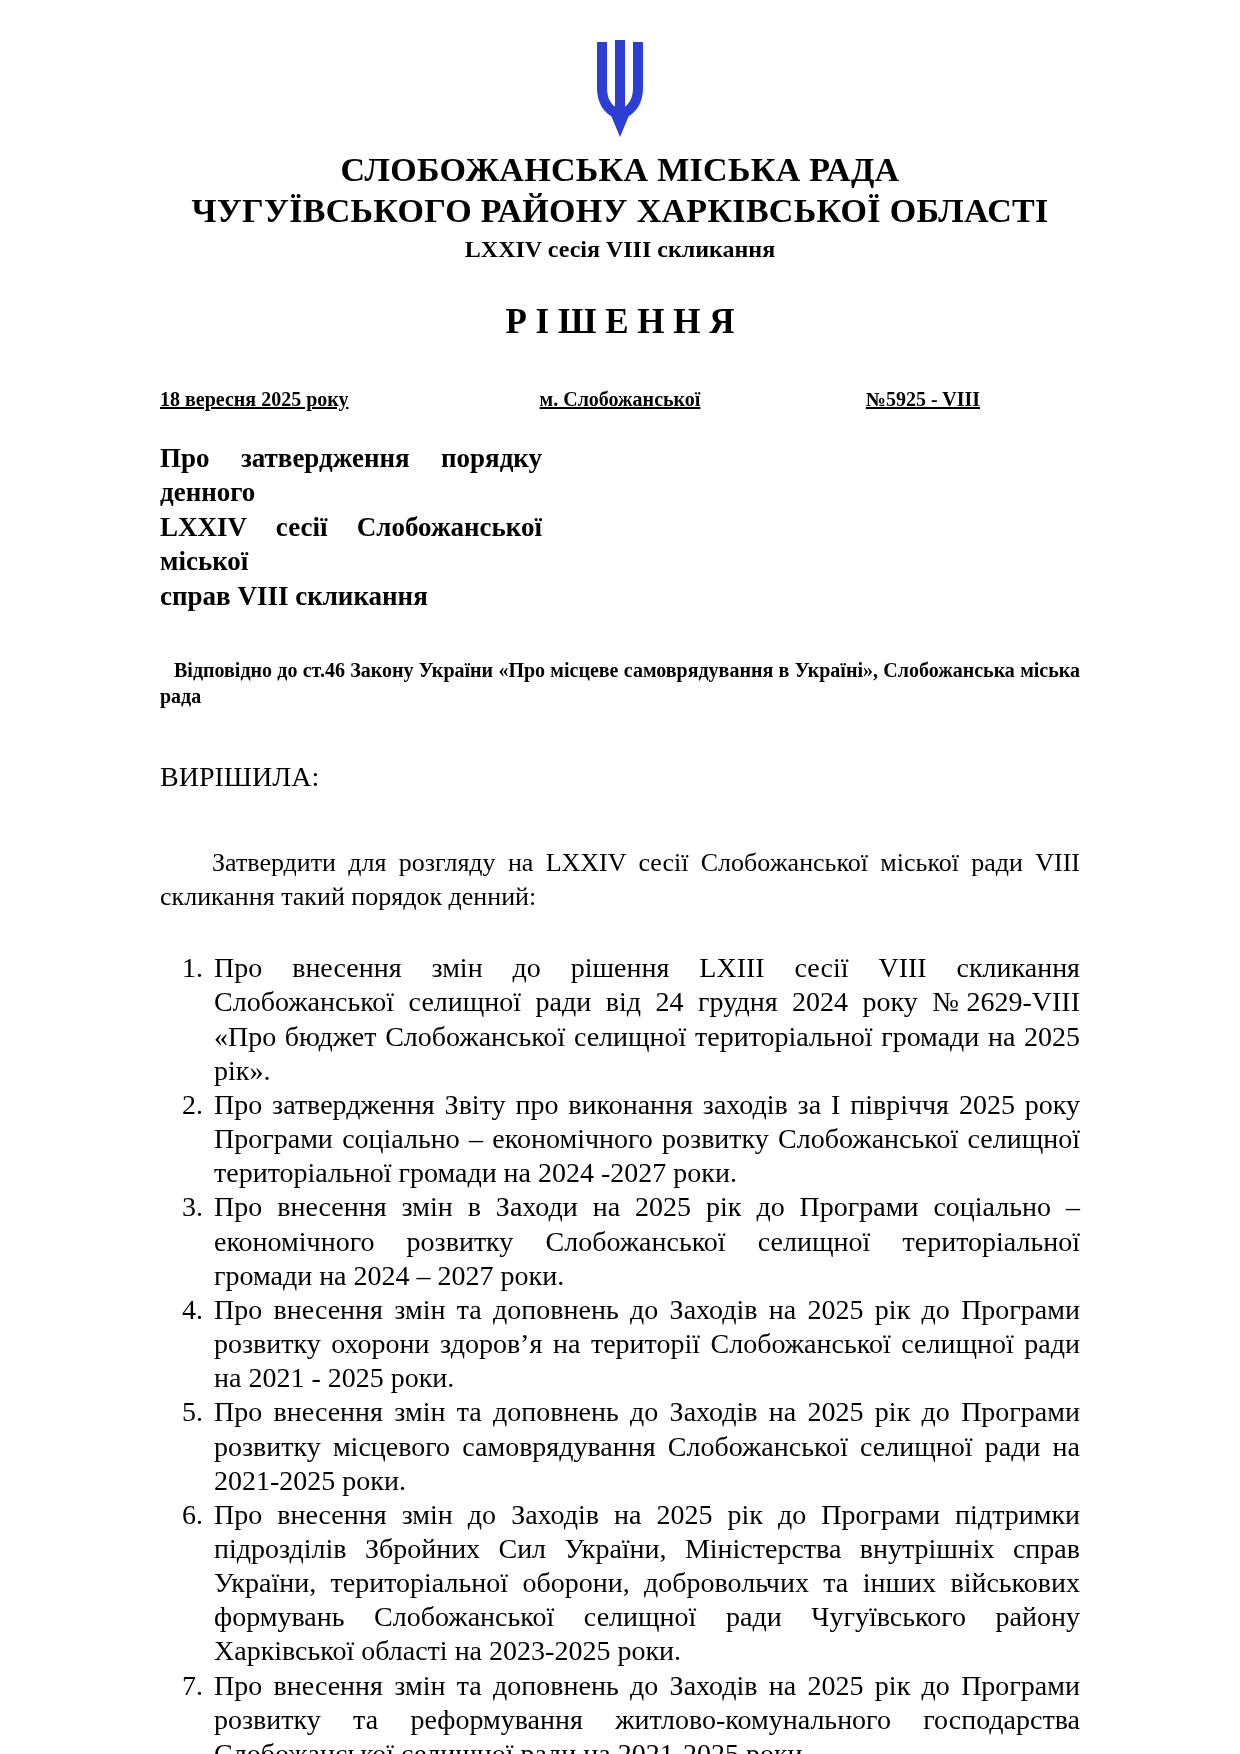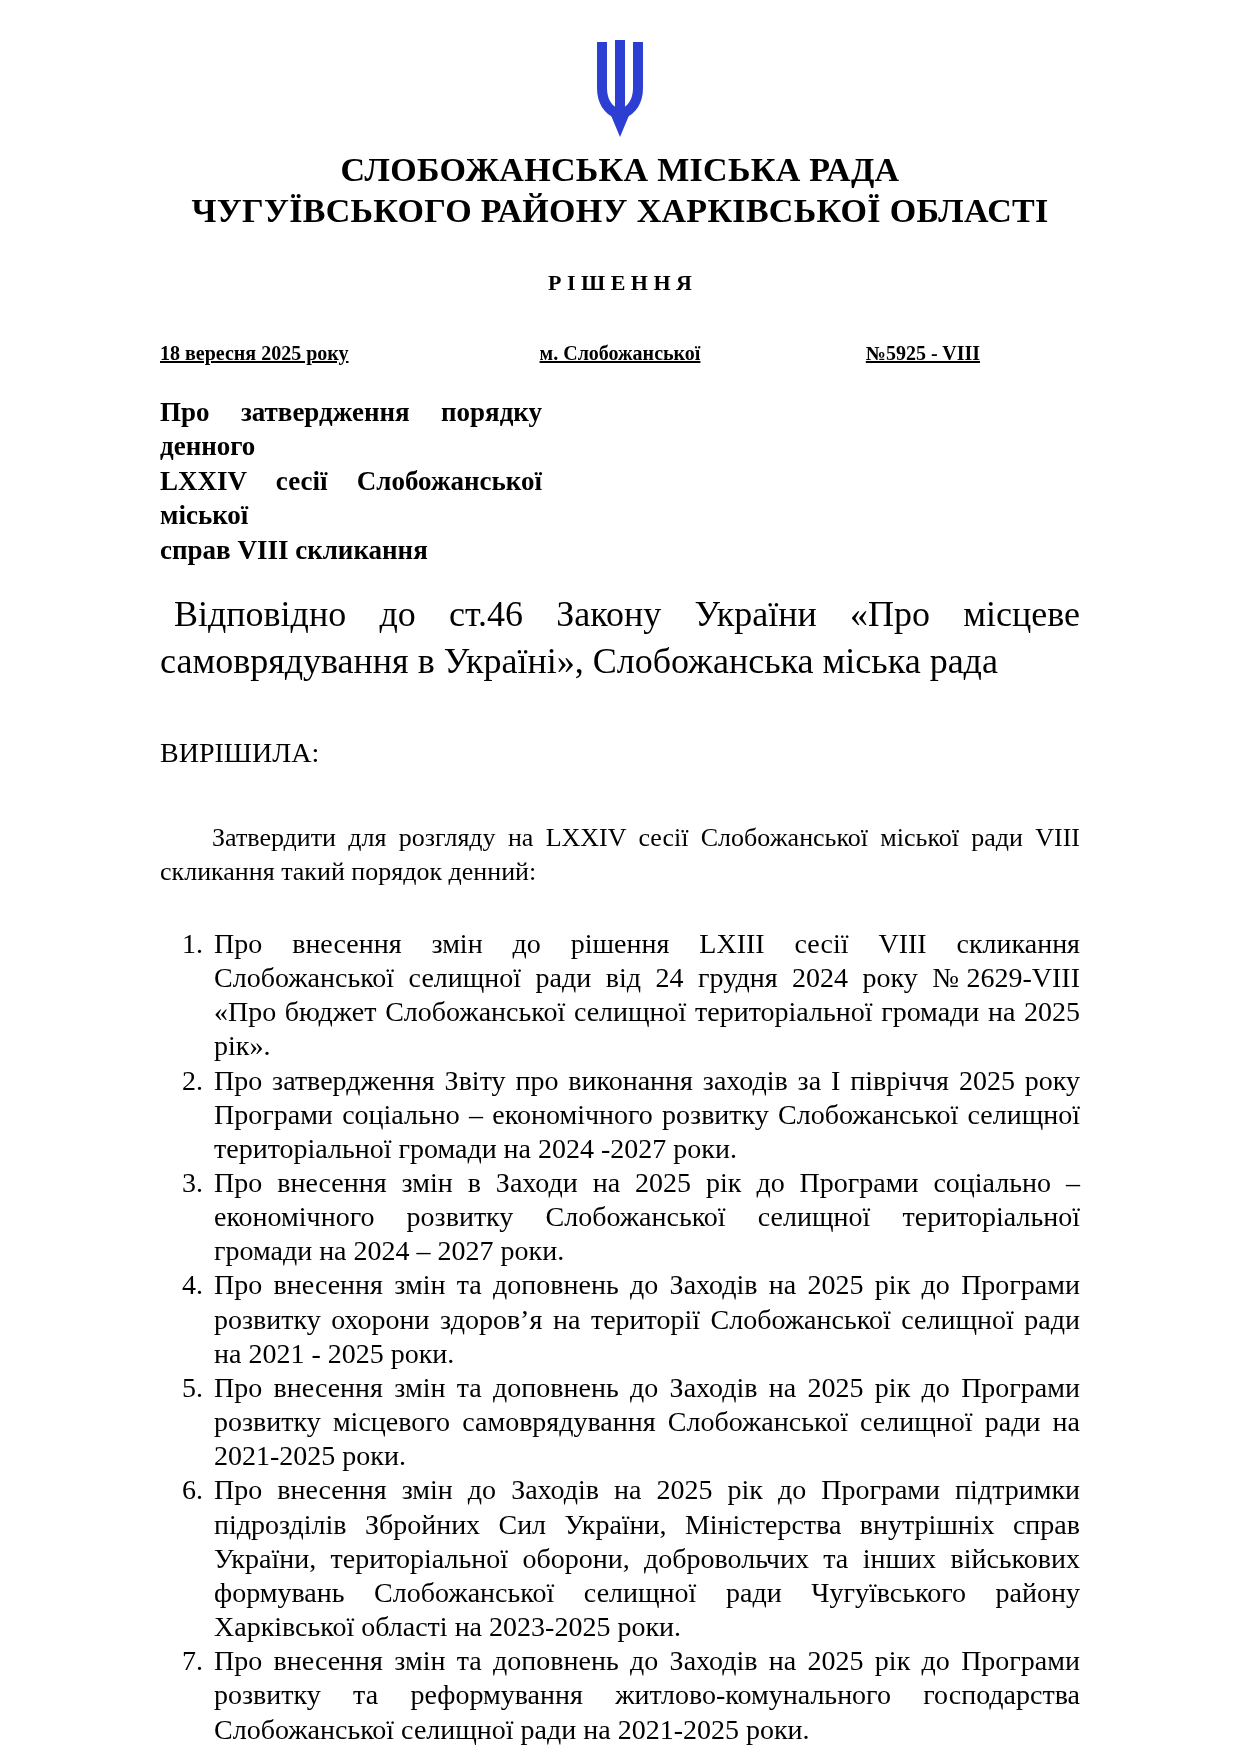--- a/index.html
+++ b/index.html
@@ -35,21 +35,21 @@
   }
   .session-line {
     font-weight: bold;
     font-size: 24px;
     line-height: 1.25;
     margin-top: 2px;
   }
 
   .doc-title {
     font-weight: bold;
-    font-size: 22px;
+    font-size: 35px;
     text-align: center;
     margin-top: 38px;
   }
 
   .meta-row {
     display: grid;
     grid-template-columns: 1fr auto 1fr;
     align-items: baseline;
     margin-top: 46px;
     font-weight: bold;
@@ -66,23 +66,23 @@
     font-weight: bold;
     font-size: 27px;
     line-height: 1.28;
   }
   .subject-line-justify {
     text-align: justify;
     text-align-last: justify;
   }
 
   .intro-par {
-    margin-top: 24px;
-    font-size: 36px;
-    font-weight: normal;
+    margin-top: 44px;
+    font-size: 20px;
+    font-weight: bold;
     line-height: 1.3;
     text-align: justify;
     text-indent: 14px;
   }
 
   .resolved {
     margin-top: 50px;
     font-size: 28px;
     line-height: 1.3;
   }
@@ -120,20 +120,21 @@
         <path d="M24 0 h10 v73 h-10 Z"></path>
         <path d="M19 73 h20 l-10 24 Z"></path>
       </g>
     </svg>
   </div>
 
   <div class="org-line center">СЛОБОЖАНСЬКА МІСЬКА РАДА</div>
 
   <div class="org-line center">ЧУГУЇВСЬКОГО РАЙОНУ ХАРКІВСЬКОЇ ОБЛАСТІ</div>
 
+  <div class="session-line center">LXXIV сесія VIII скликання</div>
 
   <div class="doc-title">Р І Ш Е Н Н Я</div>
 
   <div class="meta-row">
     <span class="meta-date">18 вересня  2025 року</span>
     <span class="meta-place">м. Слобожанської</span>
     <span class="meta-number">№5925  - VIII</span>
   </div>
 
   <div class="subject-block">

